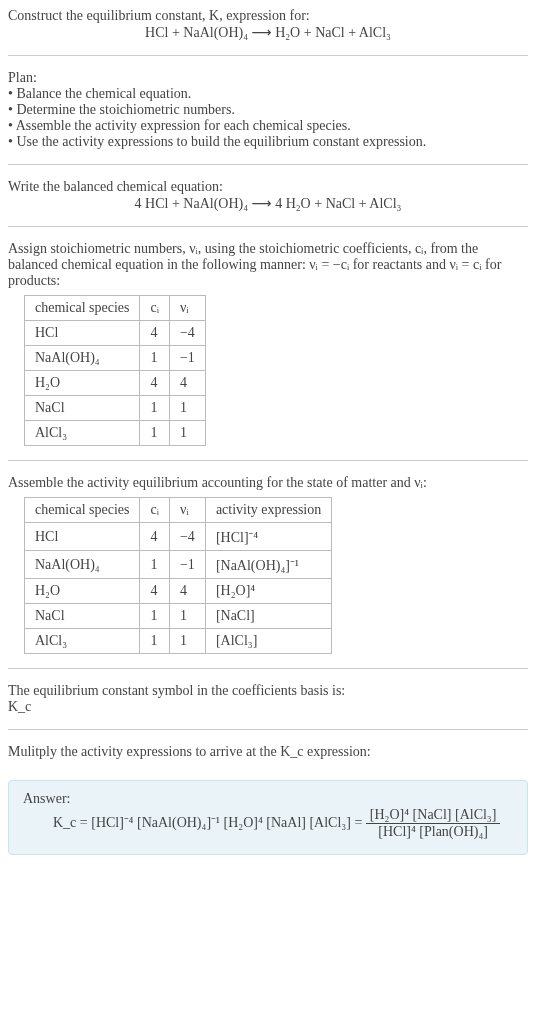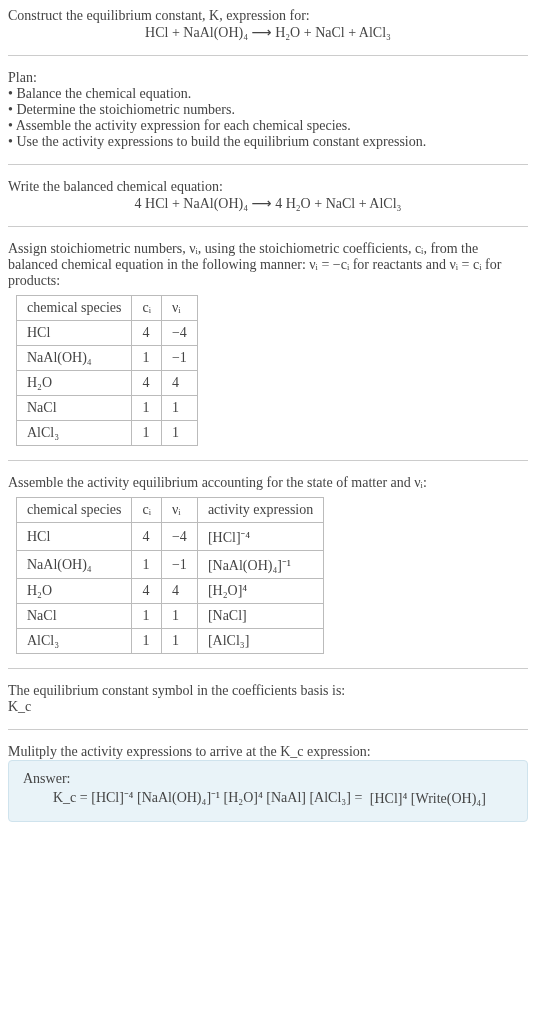--- a/index.html
+++ b/index.html
@@ -15,38 +15,38 @@
     border: none;
     border-top: 1px solid #ccc;
     margin: 14px 0;
   }
   .eq {
     white-space: nowrap;
     text-align: center;
   }
   table {
     border-collapse: collapse;
-    margin: 6px 8px;
+    margin: 6px 16px;
   }
   th, td {
     border: 1px solid #bbb;
     padding: 4px 10px;
     text-align: left;
     font-weight: normal;
     white-space: nowrap;
   }
   th {
     background: #fff;
   }
   .answer-box {
     background: #e9f3f8;
     border: 1px solid #cfe3ed;
     border-radius: 4px;
     padding: 10px 14px 14px;
-    margin-top: 0;
+    margin-top: 20px;
   }
   .frac {
     display: inline-block;
     vertical-align: middle;
     text-align: center;
   }
   .frac .num {
     display: block;
     border-bottom: 1px solid #444;
     padding: 0 4px;
@@ -170,16 +170,17 @@
 
 <hr>
 
 <div>Mulitply the activity expressions to arrive at the K_c expression:</div>
 
 <div class="answer-box">
   <div>Answer:</div>
   <div class="center-eq">
     <span class="ital">K_c = [HCl]⁻⁴ [NaAl(OH)₄]⁻¹ [H₂O]⁴ [NaAl] [AlCl₃] = </span>
     <span class="frac">
-      <span class="den">[HCl]⁴ [Write(OH)₄]</span>
+      <span class="num">[H₂O]⁴ [NaCl] [AlCl₃]</span>
+      <span class="den">[HCl]⁴ [Plan(OH)₄]</span>
     </span>
   </div>
 </div>
 
 </body></html>

